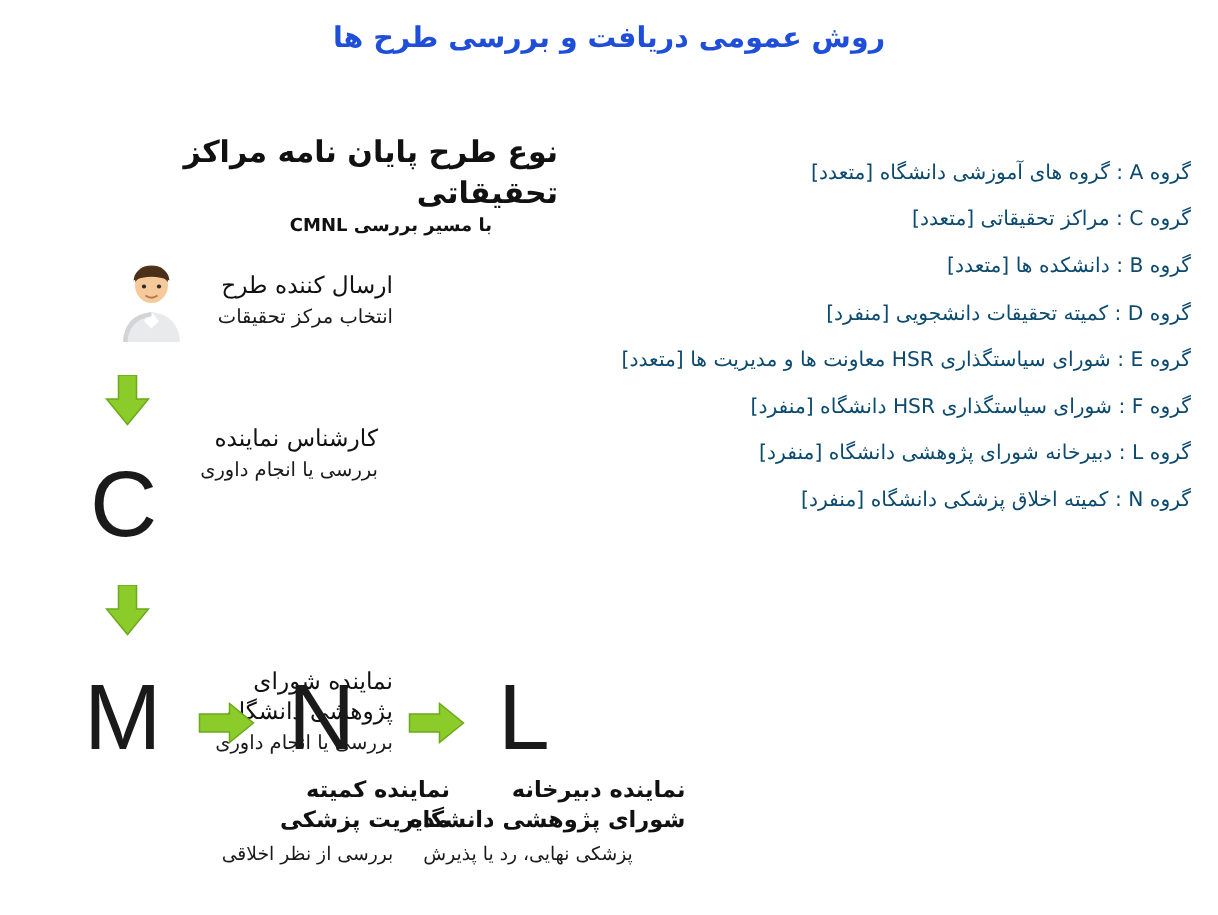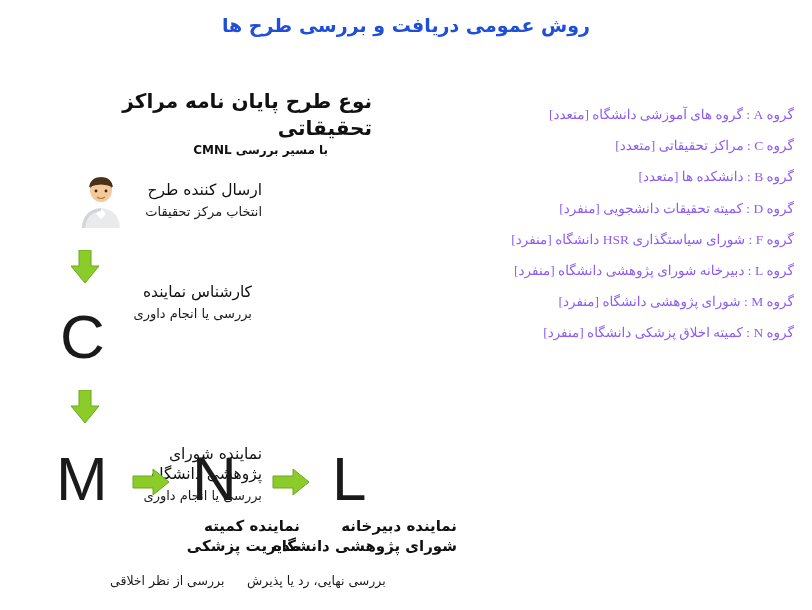--- a/index.html
+++ b/index.html
@@ -37,25 +37,24 @@
   .legend {
     position: absolute;
     top: 108px;
     right: 18px;
     width: 420px;
     text-align: right;
     direction: rtl;
   }
   .legend-item {
     font-size: 13.5px;
-    color: #8b5cf6;
+    color: #0c4a6e;
     line-height: 1.05;
     margin-bottom: 17px;
     white-space: nowrap;
-    font-family: Liberation Serif, serif;
   }
 
   
   .flow {
     position: absolute;
     top: 88px;
     right: 430px;
     width: 360px;
     height: 510px;
   }
@@ -193,39 +192,39 @@
   .cap .b {
     font-size: 15px;
     font-weight: bold;
     color: #111;
     line-height: 1.35;
     text-align: right;
   }
   .cap .s {
     font-size: 12.5px;
     color: #1a1a1a;
-    margin-top: 16px;
-    text-align: left;
+    margin-top: 4px;
+    text-align: center;
   }
 </style>
 </head>
 <body>
 
 <div class="page">
 
   <div class="title">روش عمومی دریافت و بررسی طرح ها</div>
 
   <div class="legend">
     <div class="legend-item">گروه A : گروه های آموزشی دانشگاه [متعدد]</div>
     <div class="legend-item">گروه C : مراکز تحقیقاتی [متعدد]</div>
     <div class="legend-item">گروه B : دانشکده ها [متعدد]</div>
     <div class="legend-item">گروه D : کمیته تحقیقات دانشجویی [منفرد]</div>
+    <div class="legend-item">گروه E : شورای سیاستگذاری HSR معاونت ها و مدیریت ها [متعدد]</div>
     <div class="legend-item">گروه F : شورای سیاستگذاری HSR دانشگاه [منفرد]</div>
     <div class="legend-item">گروه L : دبیرخانه شورای پژوهشی دانشگاه [منفرد]</div>
-    <div class="legend-item">گروه M : شورای پژوهشی دانشگاه [منفرد]</div>
     <div class="legend-item">گروه N : کمیته اخلاق پزشکی دانشگاه [منفرد]</div>
   </div>
 
   <div class="flow">
 
     <div class="blk hdr">
       <div class="l1">نوع طرح پایان نامه مراکز تحقیقاتی</div>
       <div class="l2">با مسیر  بررسی CMNL</div>
     </div>
 
@@ -293,17 +292,17 @@
 
     <div class="cap cap-n">
       <div class="b">نماینده کمیته</div>
       <div class="b">مدیریت پزشکی</div>
       <div class="s">بررسی از نظر اخلاقی</div>
     </div>
 
     <div class="cap cap-l">
       <div class="b">نماینده دبیرخانه</div>
       <div class="b">شورای پژوهشی دانشگاه</div>
-      <div class="s">بررسی نهایی، رد یا پذیرش</div>
+      <div class="s">پزشکی نهایی، رد یا پذیرش</div>
     </div>
 
   </div>
 </div>
 
 </body></html>

